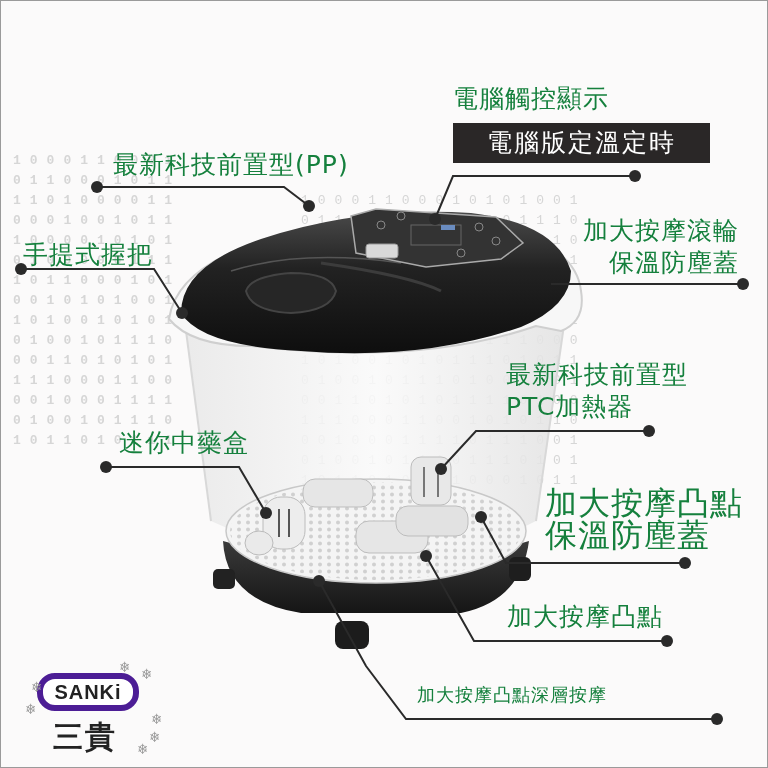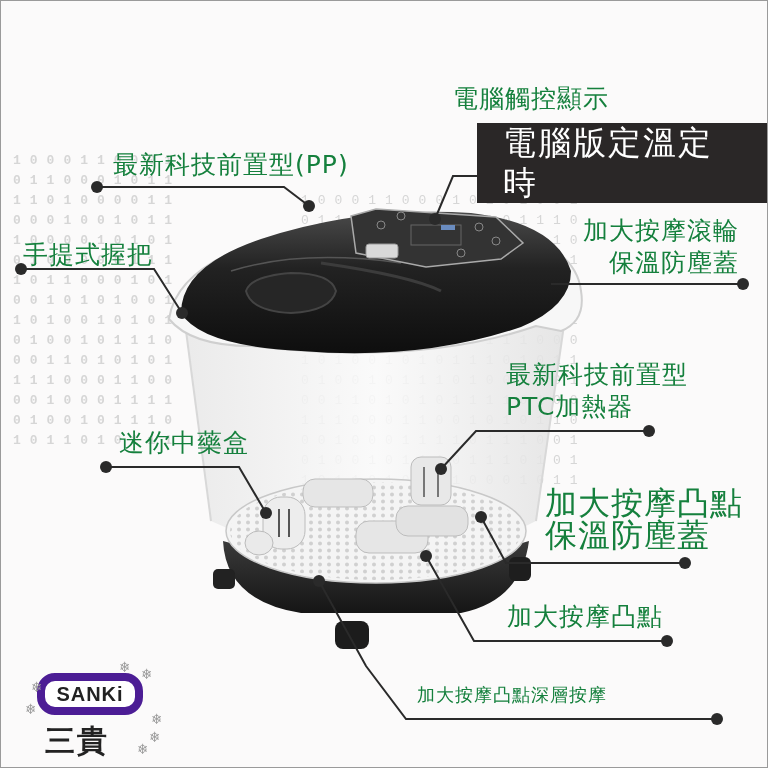--- a/index.html
+++ b/index.html
@@ -1,25 +1,25 @@
 <!DOCTYPE html>
 <html><head>
 <meta charset="utf-8">
 <style>
   html,body{margin:0;padding:0;}
   body{width:768px;height:768px;overflow:hidden;background:#fbfafa;font-family:"DejaVu Sans","Liberation Sans",sans-serif;}
   .frame{position:relative;width:766px;height:766px;border:1px solid #9a9a9a;background:#fbfafa;overflow:hidden;}
   .bin{position:absolute;color:#d6d6d6;font-family:"Liberation Mono","DejaVu Sans Mono",monospace;font-size:13px;letter-spacing:9px;line-height:20px;white-space:pre;}
   .label{position:absolute;color:#15803d;font-size:24px;line-height:28px;letter-spacing:1px;white-space:nowrap;}
   .label.r{text-align:right;}
-  .dark-box{position:absolute;background:#2a2727;color:#fff;font-size:33px;line-height:40px;padding:0 26px;letter-spacing:2px;margin-left:24px;}
+  .dark-box{position:absolute;background:#2a2727;color:#fff;font-size:25px;line-height:40px;padding:0 34px;letter-spacing:2px;}
   svg.overlay{position:absolute;left:0;top:0;}
   .logo{position:absolute;left:36px;top:672px;}
-  .logo-pill{width:90px;height:26px;border:8px solid #4c1d95;border-radius:18px;display:flex;align-items:center;justify-content:center;font-weight:bold;font-size:20px;color:#222;letter-spacing:1px;background:#fff;font-family:"Liberation Sans",sans-serif;}
-  .logo-cn{font-size:30px;font-weight:bold;color:#222;margin-left:8px;margin-top:6px;letter-spacing:2px;}
+  .logo-pill{width:90px;height:26px;border:6px solid #4c1d95;border-radius:18px;display:flex;align-items:center;justify-content:center;font-weight:bold;font-size:20px;color:#222;letter-spacing:1px;background:#fff;font-family:"Liberation Sans",sans-serif;}
+  .logo-cn{font-size:30px;font-weight:bold;color:#222;margin-left:16px;margin-top:6px;letter-spacing:2px;}
   .snow{position:absolute;color:#999;font-size:14px;}
 </style>
 </head>
 <body>
 
 <div class="frame">
 
   <div class="bin" style="left:12px;top:150px;font-weight:bold;" id="binL">1000110001
 0110001011
 1101000011

